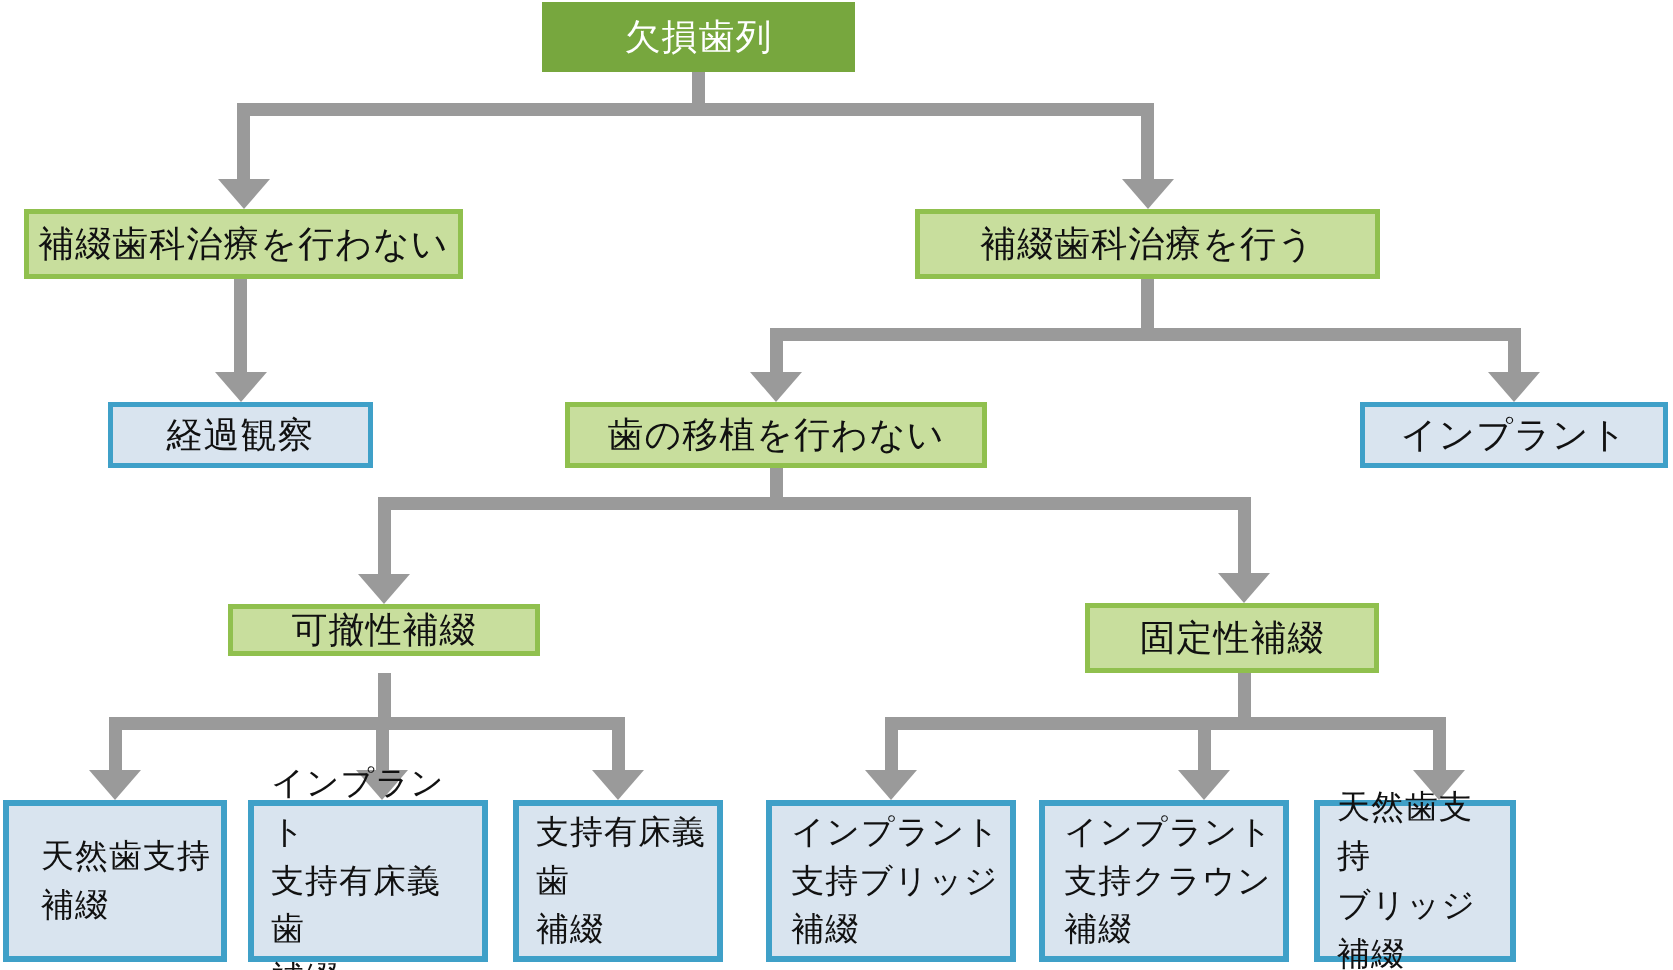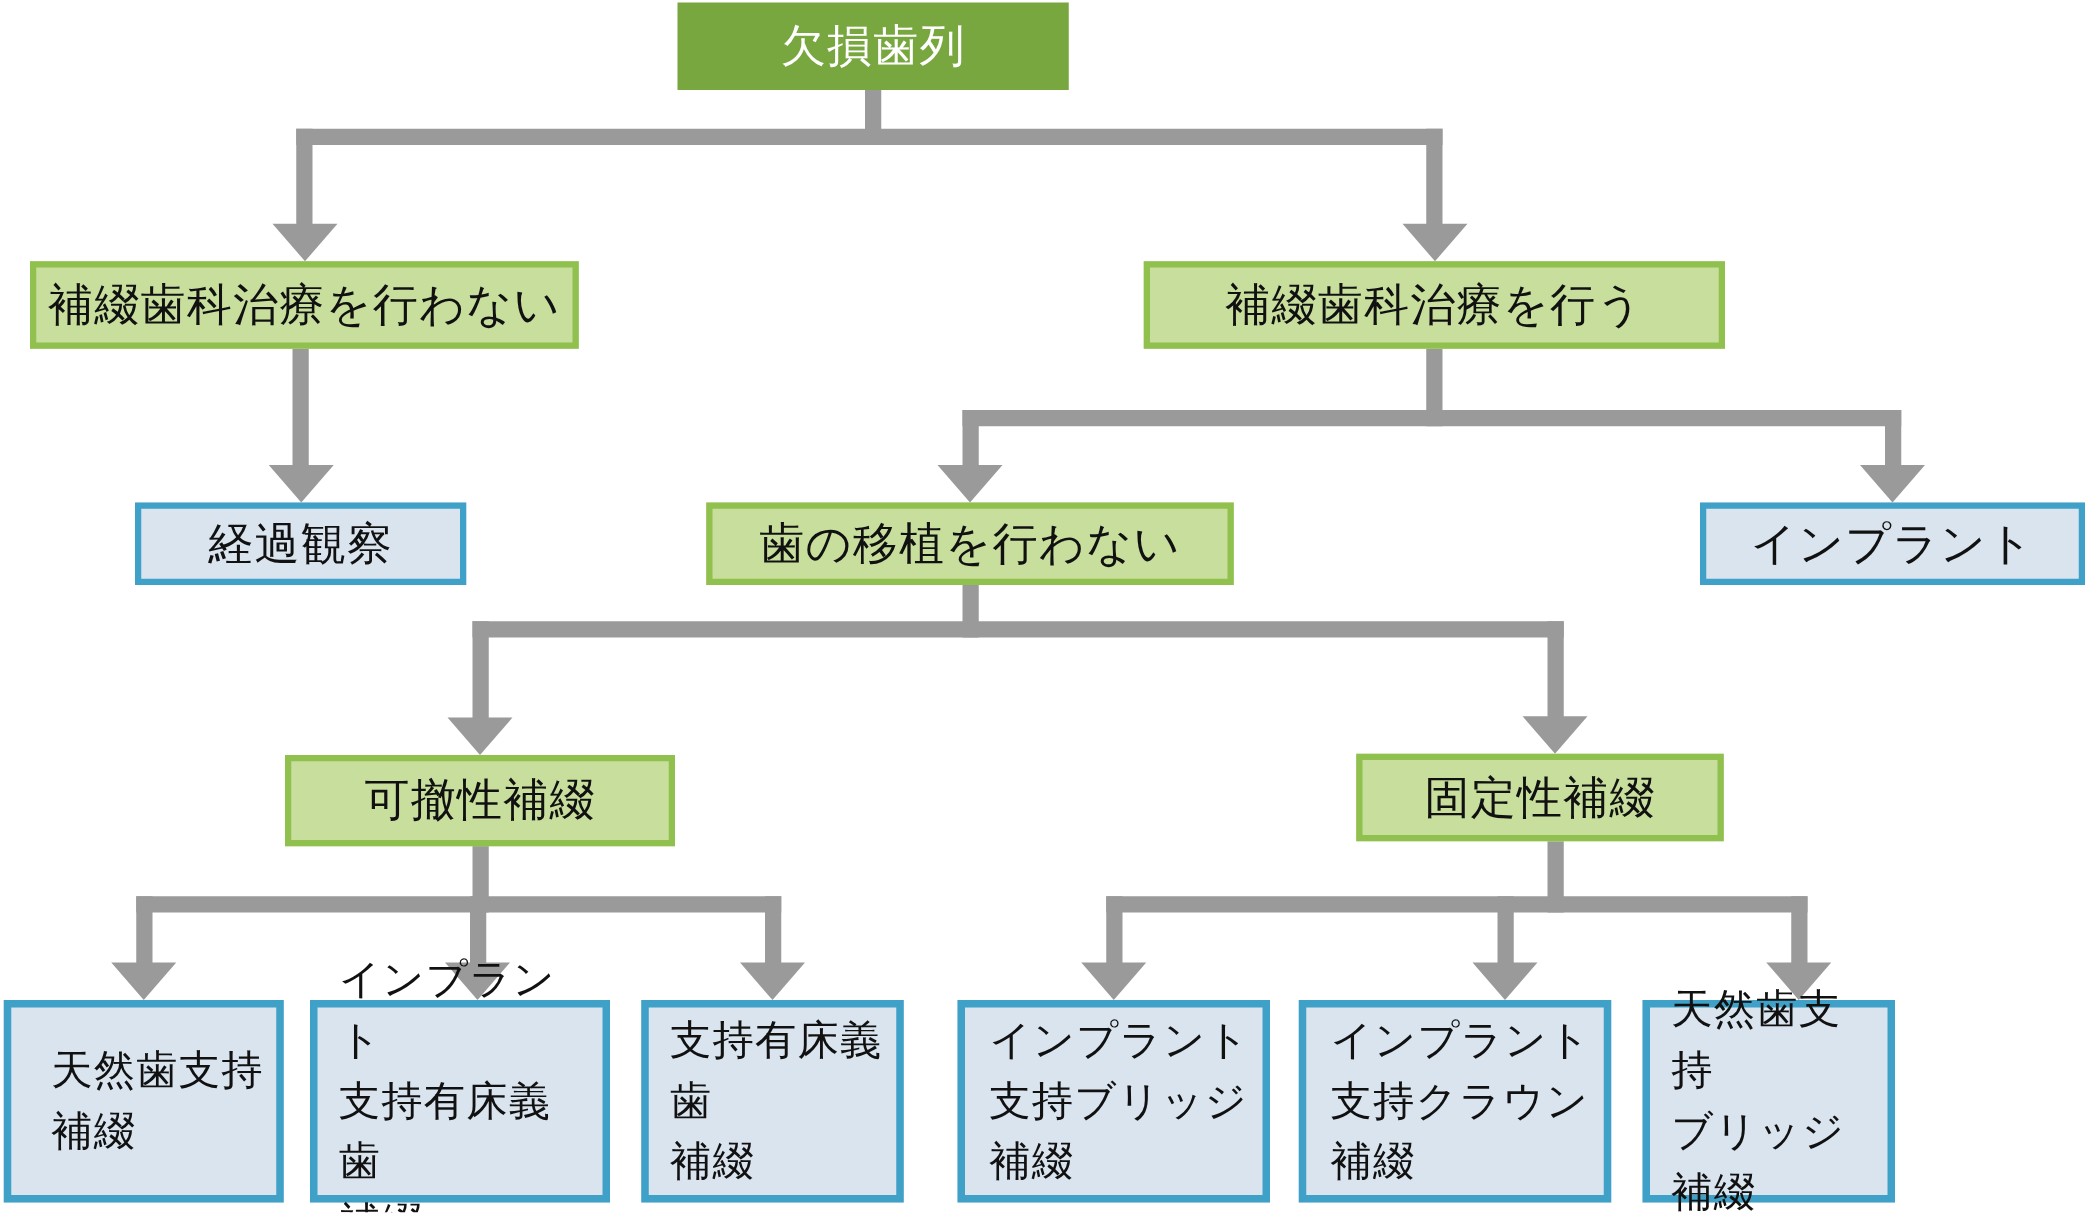--- a/index.html
+++ b/index.html
@@ -108,21 +108,21 @@
     </div>
     <div class="node outcome" style="left: 108px; top: 402px; width: 265px; height: 66px;">
       <span class="label">経過観察</span>
     </div>
     <div class="node decision" style="left: 565px; top: 402px; width: 422px; height: 66px;">
       <span class="label">歯の移植を行わない</span>
     </div>
     <div class="node outcome" style="left: 1360px; top: 402px; width: 308px; height: 66px;">
       <span class="label">インプラント</span>
     </div>
-    <div class="node decision" style="left: 228px; top: 604px; width: 312px; height: 73px;">
+    <div class="node decision" style="left: 228px; top: 604px; width: 312px; height: 52px;">
       <span class="label">可撤性補綴</span>
     </div>
     <div class="node decision" style="left: 1085px; top: 603px; width: 294px; height: 70px;">
       <span class="label">固定性補綴</span>
     </div>
     <div class="node outcome-multi" style="left: 3px; top: 800px; width: 224px; height: 162px;">
       <span class="label">天然歯支持
 補綴</span>
     </div>
     <div class="node outcome-multi" style="left: 248px; top: 800px; width: 240px; height: 162px;">

